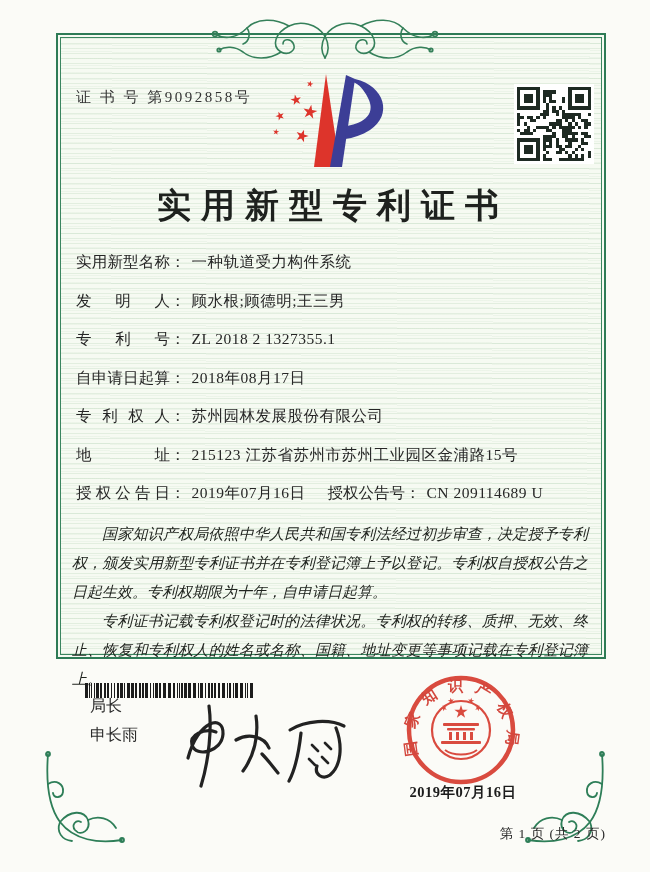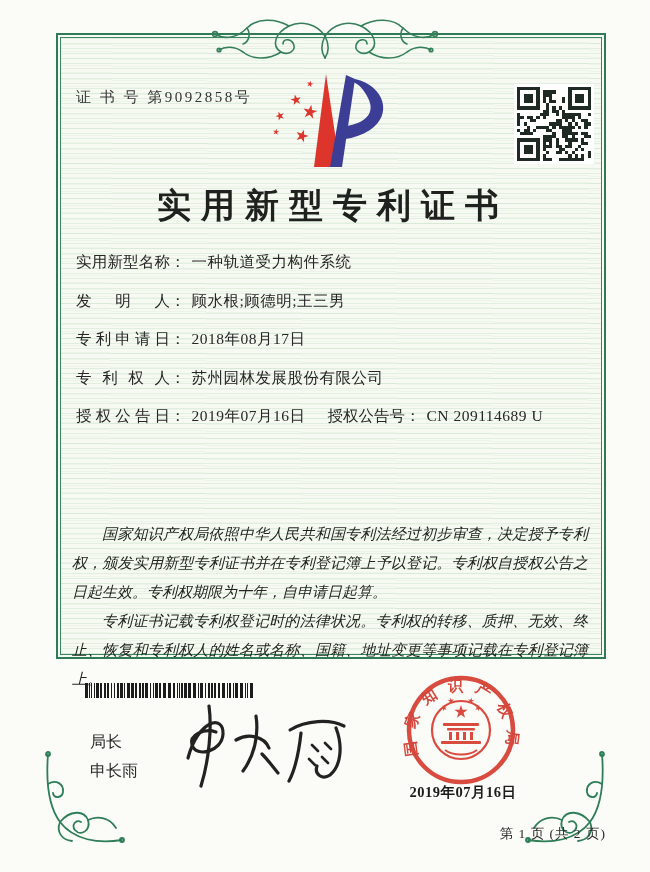--- a/index.html
+++ b/index.html
@@ -36,21 +36,21 @@
   .fcolon{margin-right:6px;}
   .fvalue{letter-spacing:.5px;}
   .grant-no-pair{margin-left:22px;}
 
   .bodytext{position:absolute;left:72px;right:62px;top:520px;font-size:15px;
             line-height:29px;text-align:justify;font-style:italic;color:#20241f;}
   .bodytext p{margin:0;text-indent:2em;font-style:italic;}
 
   .barcode{position:absolute;left:85px;top:683px;width:170px;height:15px;}
 
-  .signer{position:absolute;left:90px;top:727px;font-size:16px;line-height:29px;
+  .signer{position:absolute;left:90px;top:691px;font-size:16px;line-height:29px;
           font-family:"Liberation Sans","DejaVu Sans",sans-serif;color:#2a2a2a;}
   .signature{position:absolute;left:172px;top:698px;width:185px;height:96px;}
 
   .seal{position:absolute;left:395px;top:664px;width:132px;height:132px;}
   .seal-date{position:absolute;left:398px;top:783px;width:130px;text-align:center;
              font-size:14.5px;font-weight:bold;letter-spacing:.5px;color:#1c1c1c;}
 
   .footer{position:absolute;left:56px;right:44px;top:825px;text-align:right;
           font-size:13.5px;letter-spacing:1px;color:#2a2a2a;}
 </style>
@@ -303,24 +303,30 @@
   <div class="title">实用新型专利证书</div>
 
   <div class="fields">
     <div class="frow">
       <span class="flabel">实用新型名称</span><span class="fcolon">：</span><span class="fvalue">一种轨道受力构件系统</span>
     </div>
     <div class="frow">
       <span class="flabel">发明人</span><span class="fcolon">：</span><span class="fvalue">顾水根;顾德明;王三男</span>
     </div>
     <div class="frow">
-      <span class="flabel">专利申请日</span><span class="fcolon">：</span><span class="fvalue">2018年08月17日</span>
+      <span class="flabel">专利号</span><span class="fcolon">：</span><span class="fvalue">ZL 2018 2 1327355.1</span>
+    </div>
+    <div class="frow">
+      <span class="flabel">自申请日起算</span><span class="fcolon">：</span><span class="fvalue">2018年08月17日</span>
     </div>
     <div class="frow">
       <span class="flabel">专利权人</span><span class="fcolon">：</span><span class="fvalue">苏州园林发展股份有限公司</span>
+    </div>
+    <div class="frow">
+      <span class="flabel">地址</span><span class="fcolon">：</span><span class="fvalue">215123 江苏省苏州市苏州工业园区金浦路15号</span>
     </div>
     <div class="frow">
       <span class="flabel">授权公告日</span><span class="fcolon">：</span><span class="fvalue">2019年07月16日</span><span class="grant-no-pair"><span>授权公告号</span><span class="fcolon">：</span><span class="fvalue">CN 209114689 U</span></span>
     </div>
   </div>
 
   <div class="bodytext">
     <p>国家知识产权局依照中华人民共和国专利法经过初步审查，决定授予专利权，颁发实用新型专利证书并在专利登记簿上予以登记。专利权自授权公告之日起生效。专利权期限为十年，自申请日起算。</p>
     <p>专利证书记载专利权登记时的法律状况。专利权的转移、质押、无效、终止、恢复和专利权人的姓名或名称、国籍、地址变更等事项记载在专利登记簿上。</p>
   </div>

